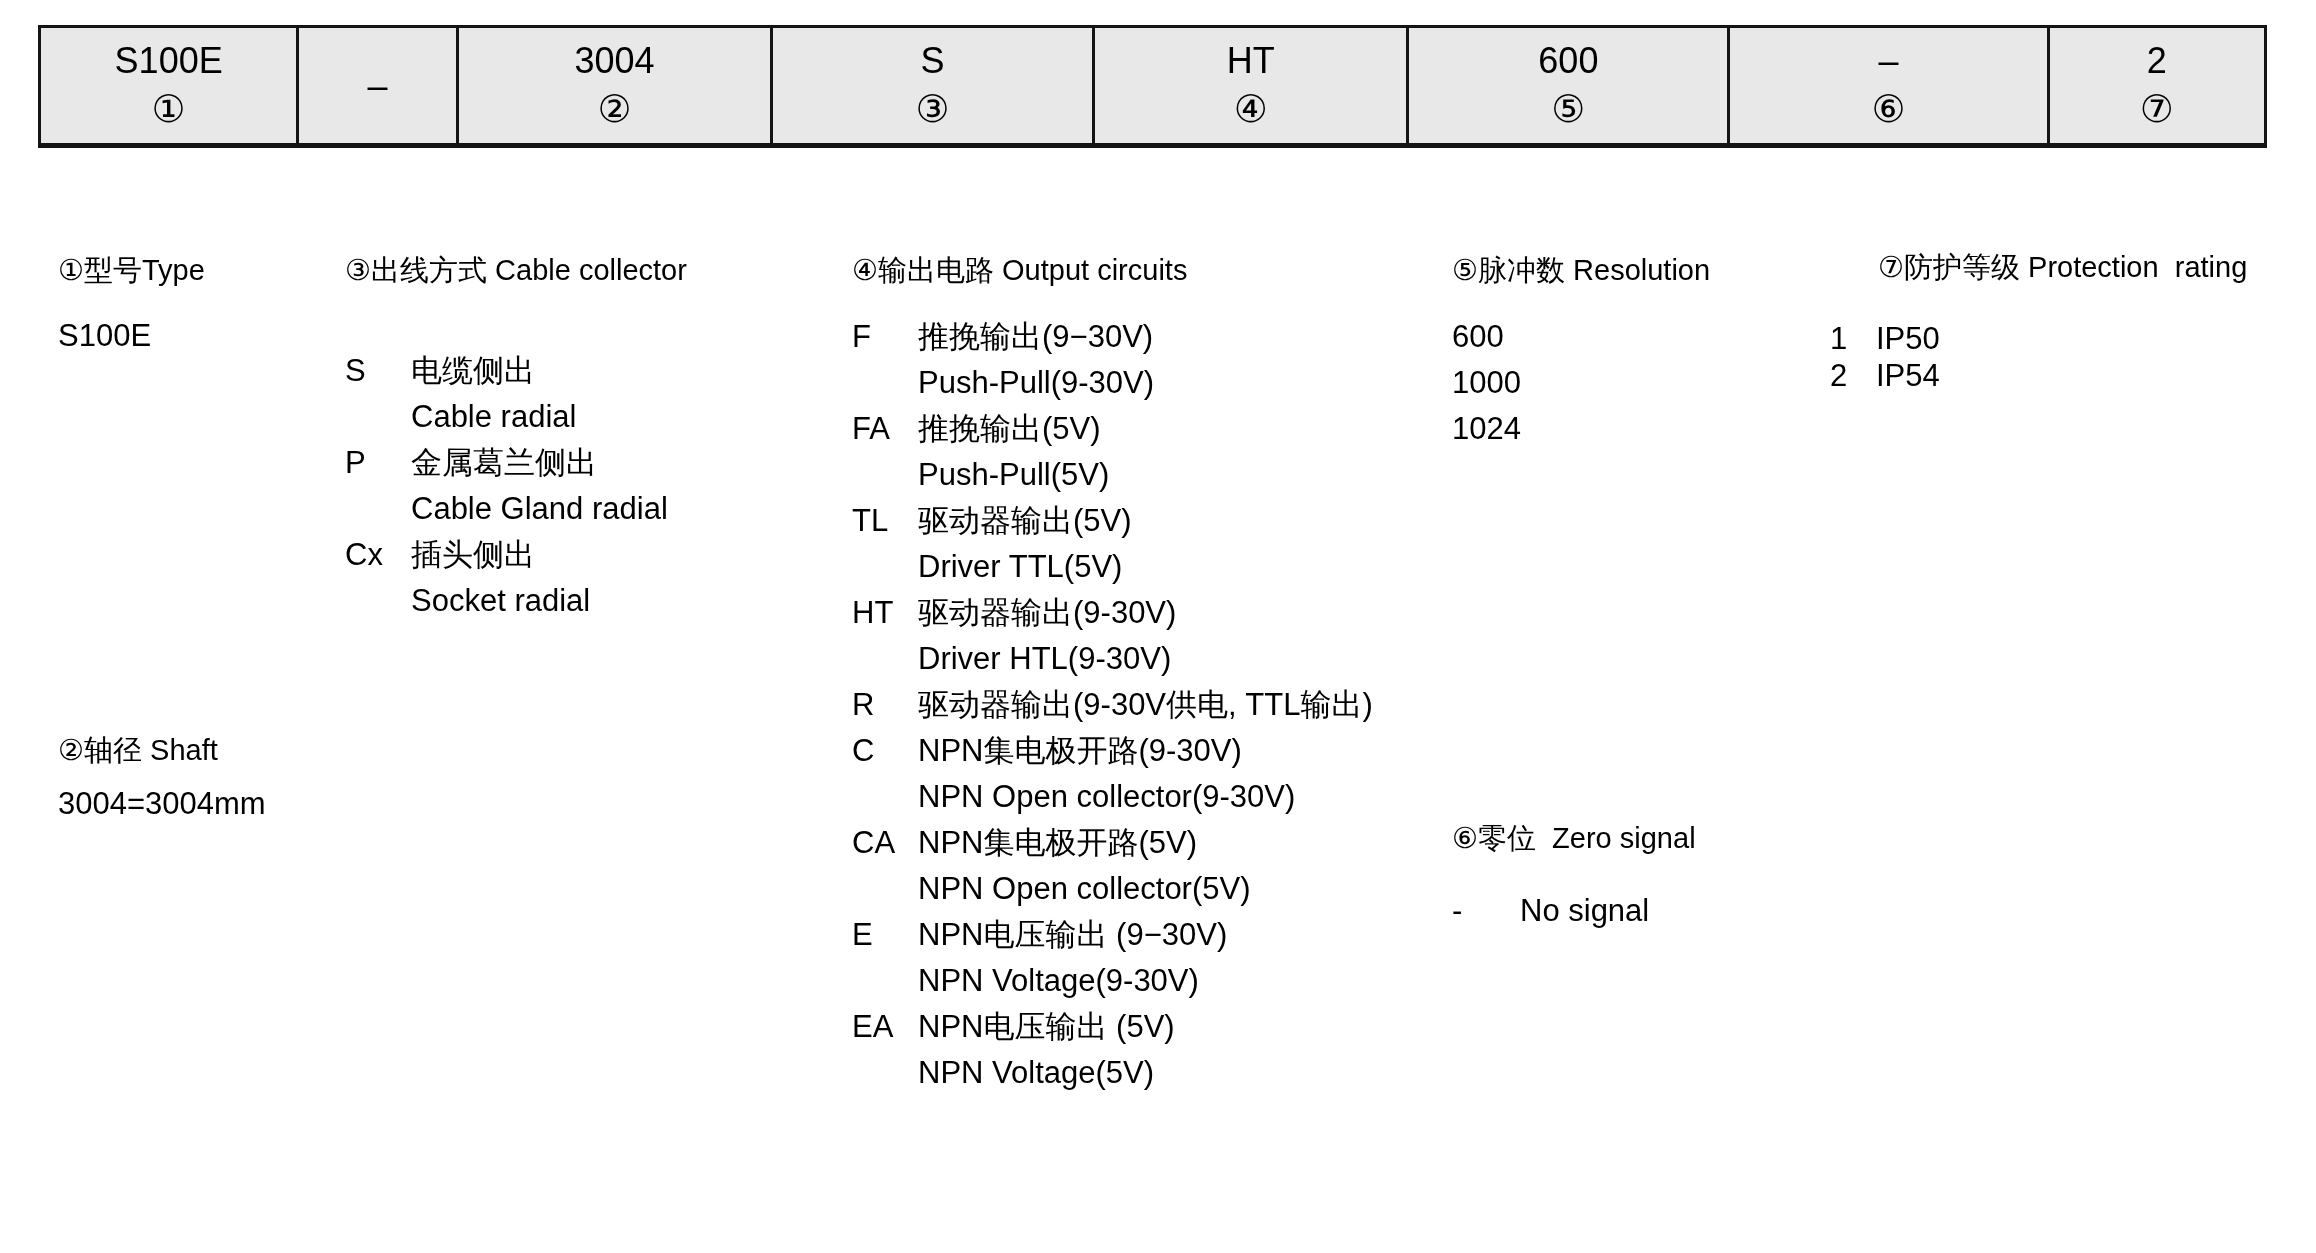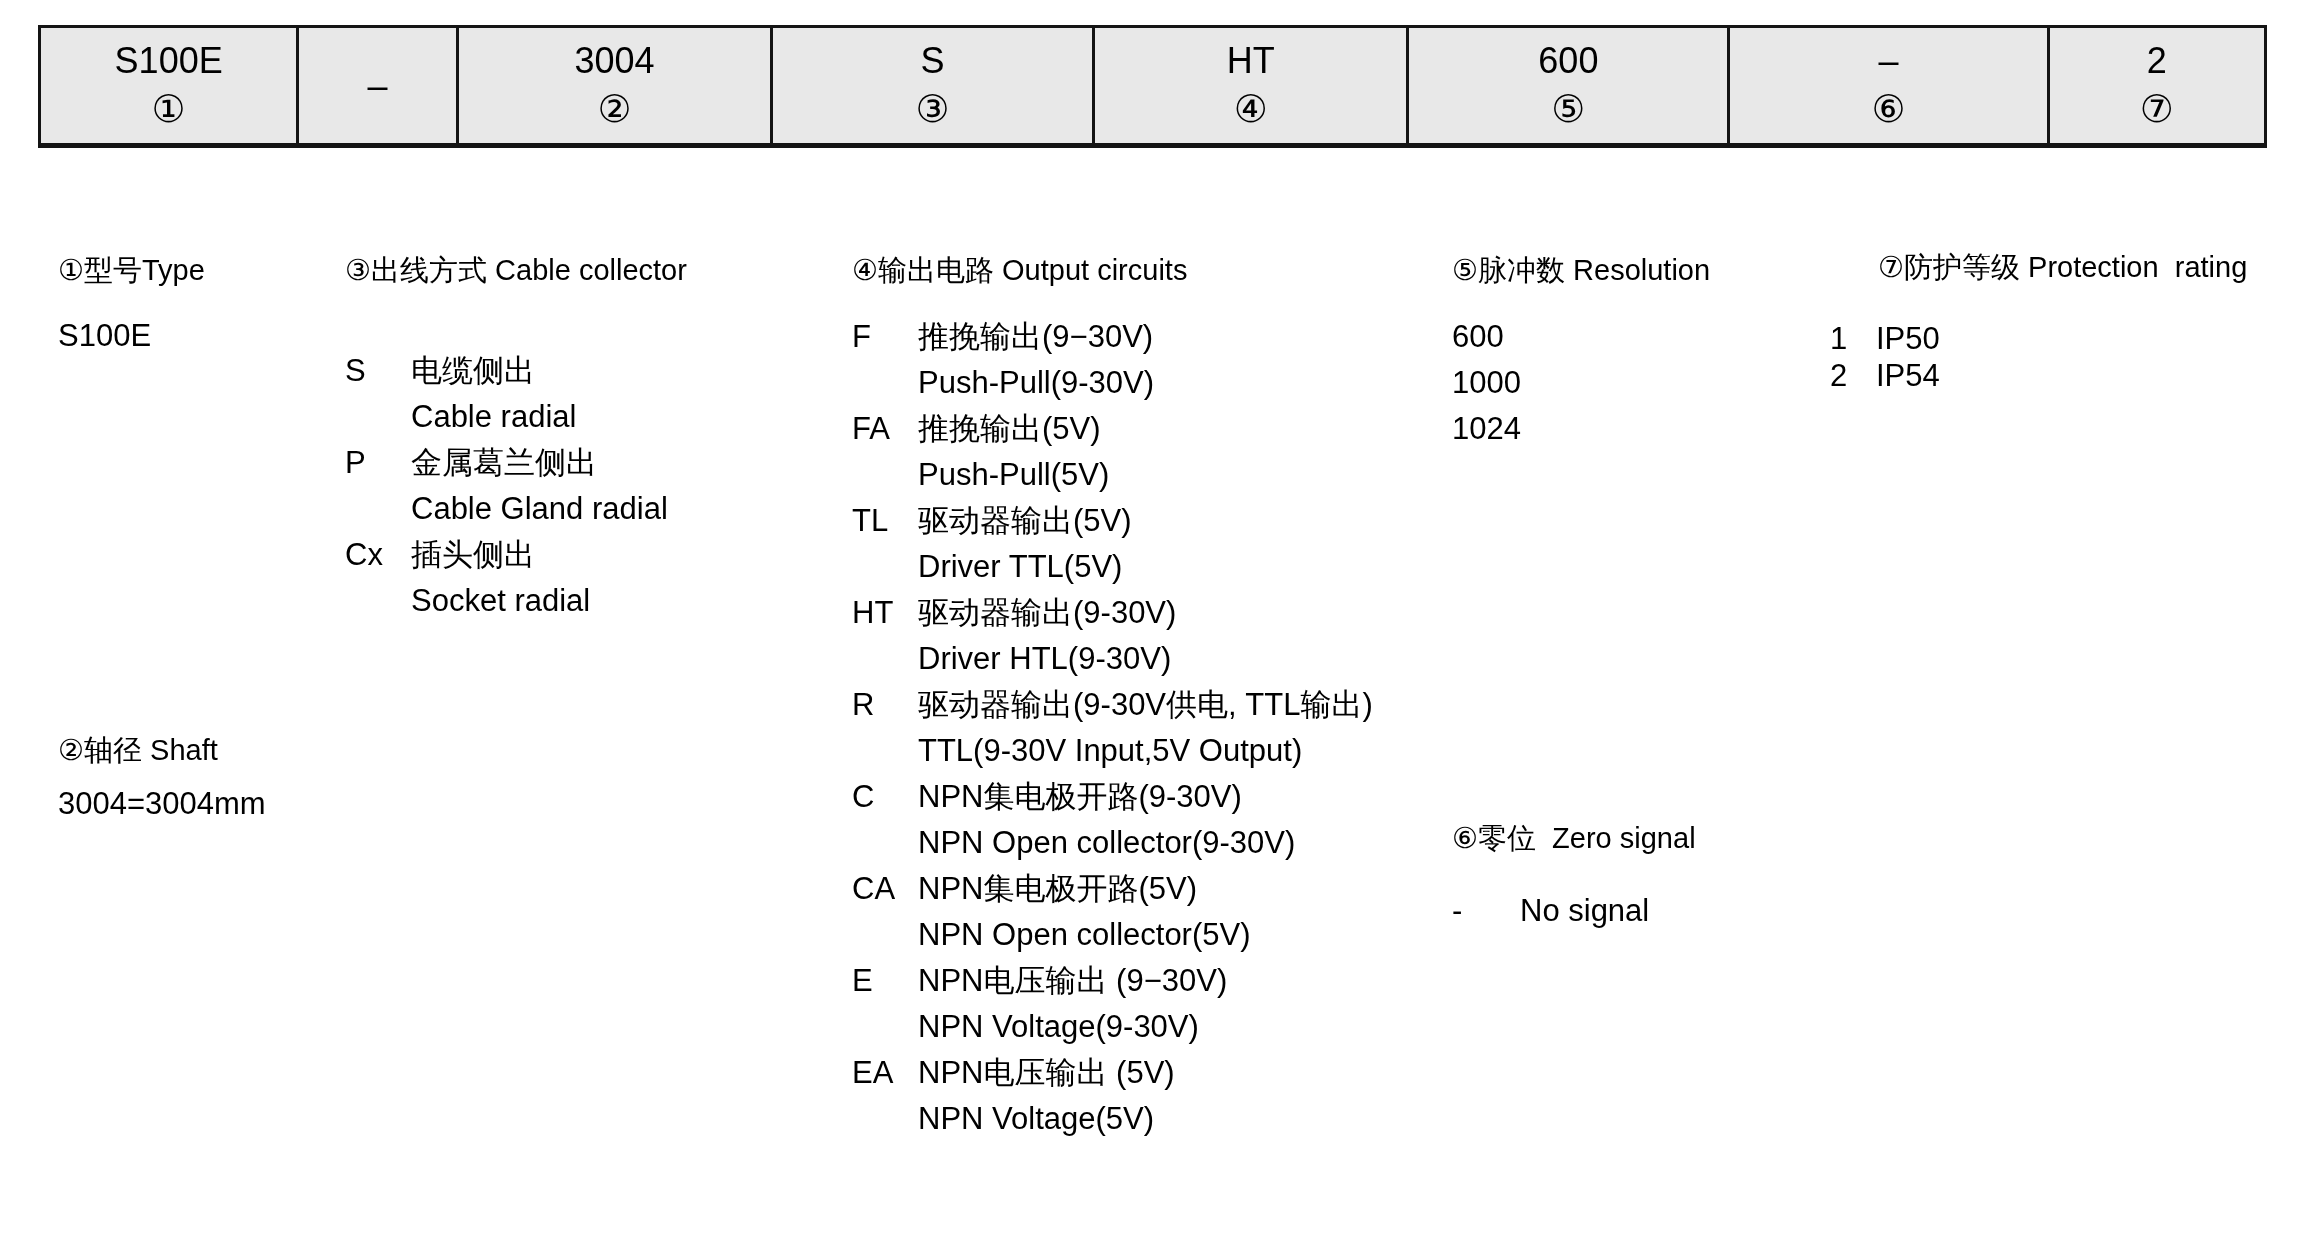--- a/index.html
+++ b/index.html
@@ -118,21 +118,21 @@
 <div class="rows rows-output" id="output-rows">
   <div class="row"><span class="code">F</span><span class="txt">推挽输出(9−30V)</span></div>
   <div class="row"><span class="code"></span><span class="txt">Push-Pull(9-30V)</span></div>
   <div class="row"><span class="code">FA</span><span class="txt">推挽输出(5V)</span></div>
   <div class="row"><span class="code"></span><span class="txt">Push-Pull(5V)</span></div>
   <div class="row"><span class="code">TL</span><span class="txt">驱动器输出(5V)</span></div>
   <div class="row"><span class="code"></span><span class="txt">Driver TTL(5V)</span></div>
   <div class="row"><span class="code">HT</span><span class="txt">驱动器输出(9-30V)</span></div>
   <div class="row"><span class="code"></span><span class="txt">Driver HTL(9-30V)</span></div>
   <div class="row"><span class="code">R</span><span class="txt">驱动器输出(9-30V供电, TTL输出)</span></div>
-  <div class="row"><span class="code"></span><span class="txt">TTL(9-30V Input,5V Output)</span></div>
+  <div class="row"><span class="code"></span></div>
   <div class="row"><span class="code">C</span><span class="txt">NPN集电极开路(9-30V)</span></div>
   <div class="row"><span class="code"></span><span class="txt">NPN Open collector(9-30V)</span></div>
   <div class="row"><span class="code">CA</span><span class="txt">NPN集电极开路(5V)</span></div>
   <div class="row"><span class="code"></span><span class="txt">NPN Open collector(5V)</span></div>
   <div class="row"><span class="code">E</span><span class="txt">NPN电压输出 (9−30V)</span></div>
   <div class="row"><span class="code"></span><span class="txt">NPN Voltage(9-30V)</span></div>
   <div class="row"><span class="code">EA</span><span class="txt">NPN电压输出 (5V)</span></div>
   <div class="row"><span class="code"></span><span class="txt">NPN Voltage(5V)</span></div>
 </div>
 

